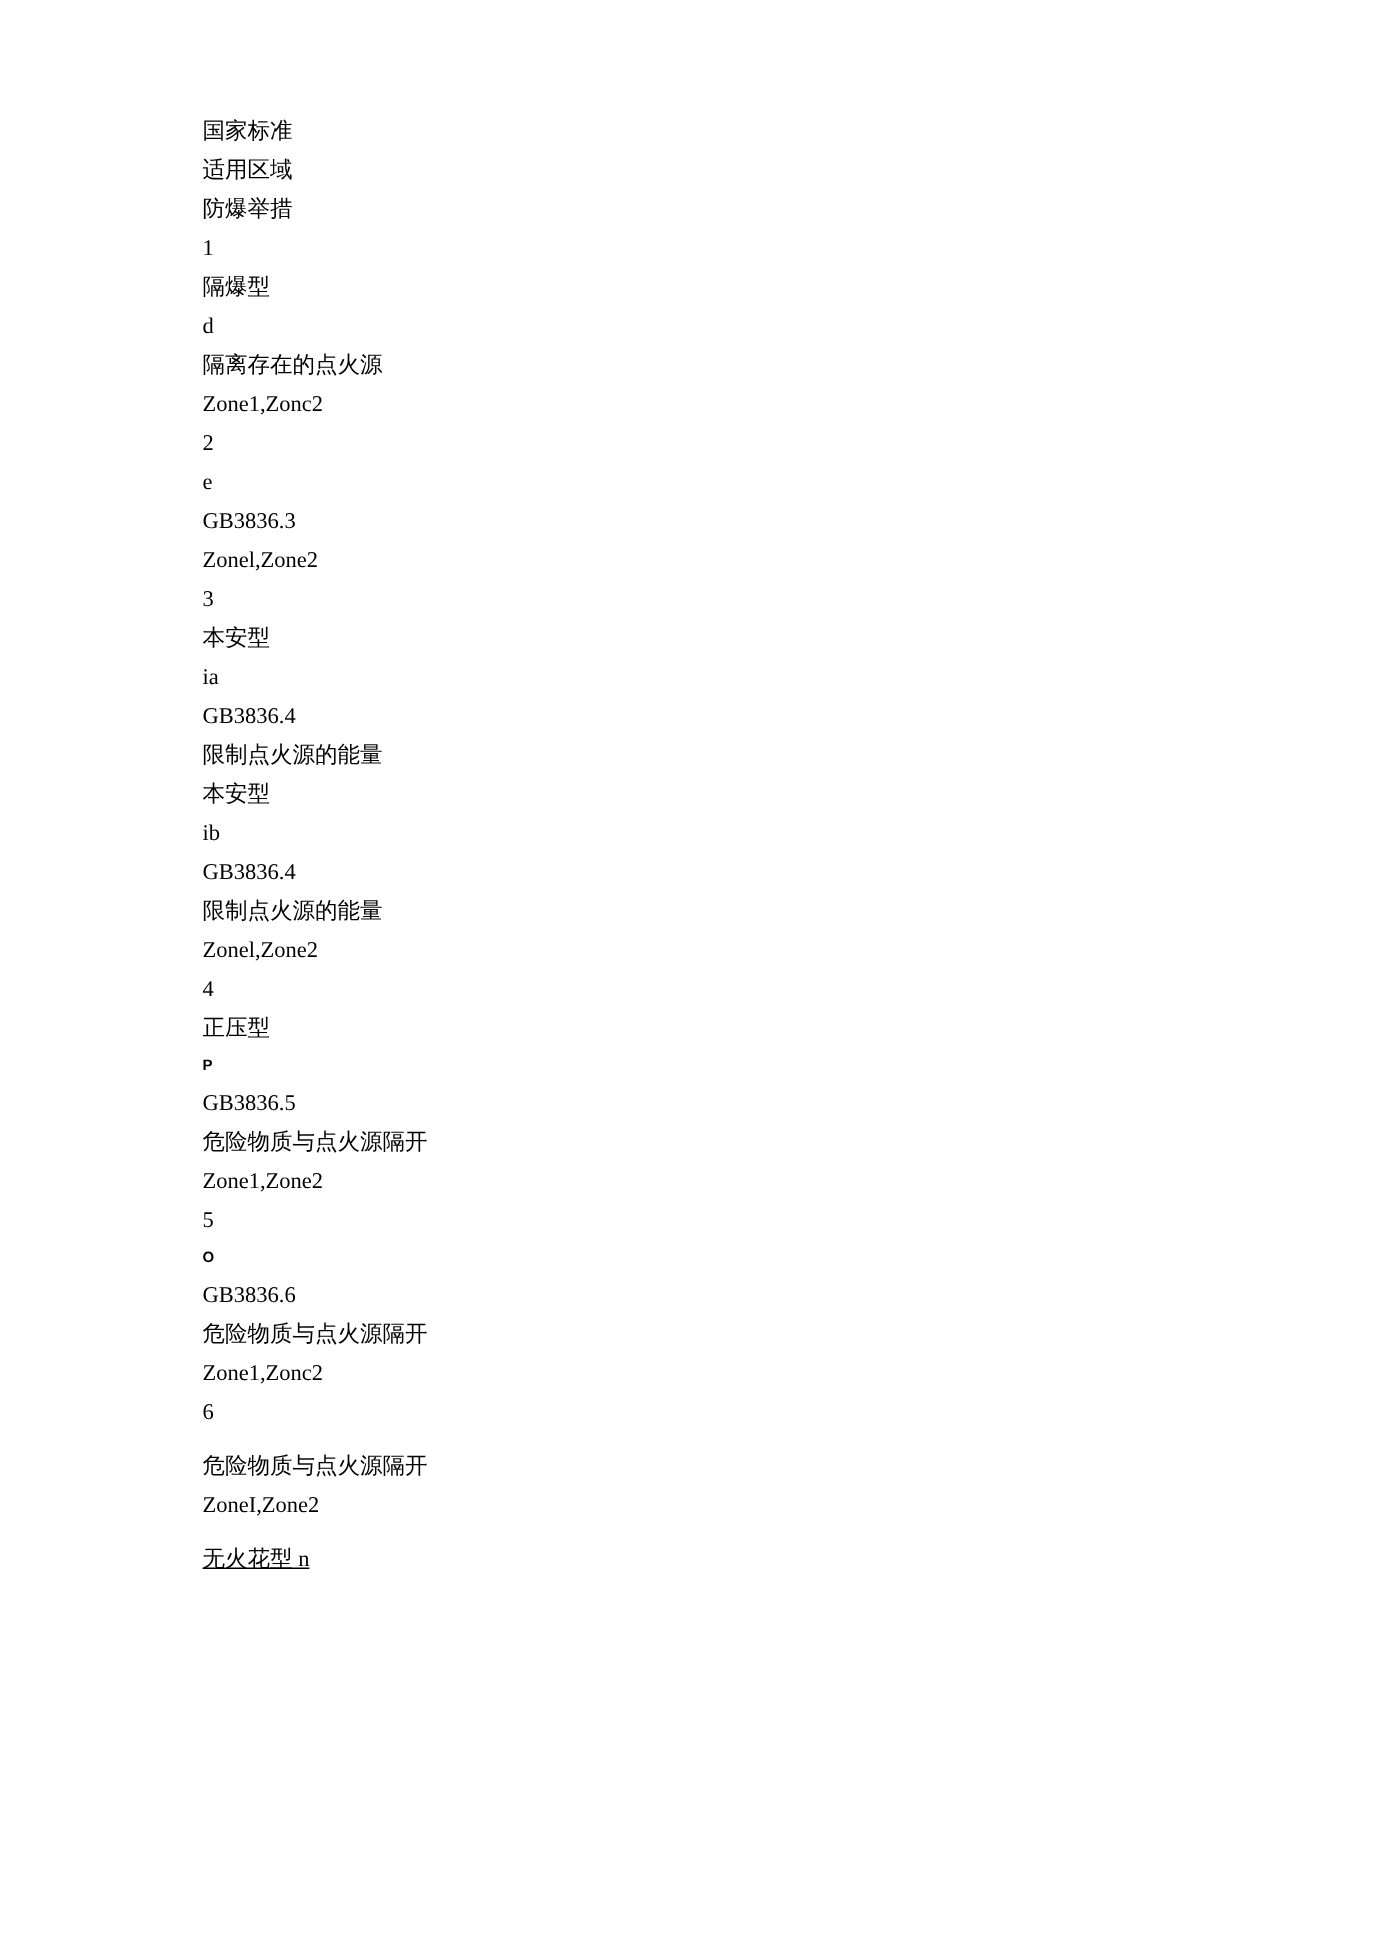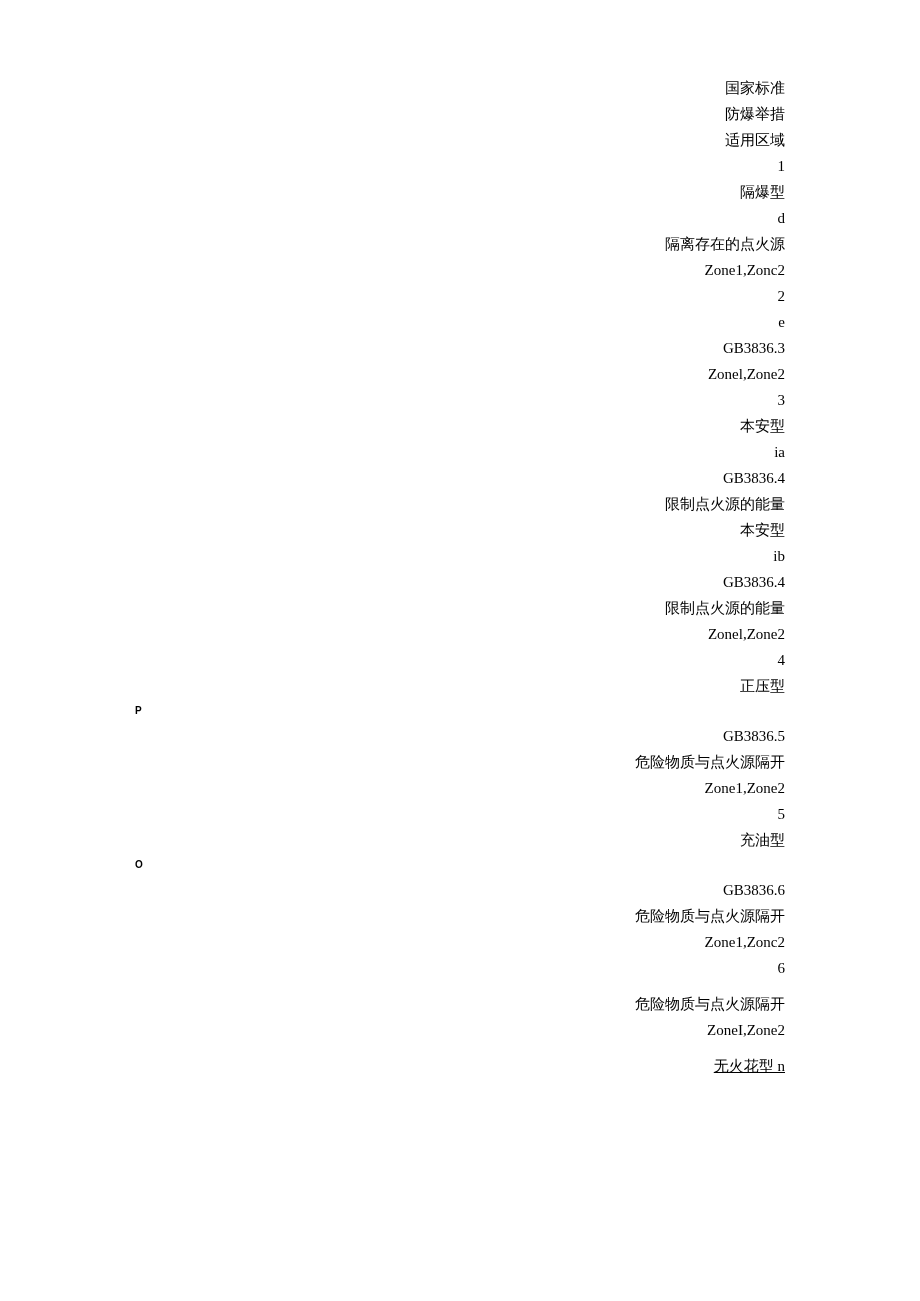--- a/index.html
+++ b/index.html
@@ -12,21 +12,20 @@
     width: 920px;
     min-height: 1301px;
   }
   .page {
     padding: 75px 0 0 135px;
     width: 650px;
   }
   .line {
     line-height: 26px;
     font-size: 15px;
-    text-align: right;
   }
   .small-sans {
     font-family: Arial, sans-serif;
     font-size: 10px;
     font-weight: bold;
     line-height: 20px;
     padding: 2px 0;
   }
   .gap-above {
     margin-top: 10px;
@@ -34,22 +33,22 @@
   }
   .gap {
     height: 10px;
   }
 </style>
 </head>
 <body>
 
 <div class="page" id="page-root">
     <div class="line">国家标准</div>
+    <div class="line">适用区域</div>
     <div class="line">防爆举措</div>
-    <div class="line">适用区域</div>
     <div class="line">1</div>
     <div class="line">隔爆型</div>
     <div class="line">d</div>
     <div class="line">隔离存在的点火源</div>
     <div class="line">Zone1,Zonc2</div>
     <div class="line">2</div>
     <div class="line">e</div>
     <div class="line">GB3836.3</div>
     <div class="line">Zonel,Zone2</div>
     <div class="line">3</div>
@@ -62,21 +61,20 @@
     <div class="line">GB3836.4</div>
     <div class="line">限制点火源的能量</div>
     <div class="line">Zonel,Zone2</div>
     <div class="line">4</div>
     <div class="line">正压型</div>
     <div class="small-sans">P</div>
     <div class="line">GB3836.5</div>
     <div class="line">危险物质与点火源隔开</div>
     <div class="line">Zone1,Zone2</div>
     <div class="line">5</div>
-    <div class="line">充油型</div>
     <div class="small-sans">O</div>
     <div class="line">GB3836.6</div>
     <div class="line">危险物质与点火源隔开</div>
     <div class="line">Zone1,Zonc2</div>
     <div class="line">6</div>
     <div class="gap"></div>
     <div class="line">危险物质与点火源隔开</div>
     <div class="line">ZoneI,Zone2</div>
     <div class="line gap-above">无火花型 n</div>
   </div>

